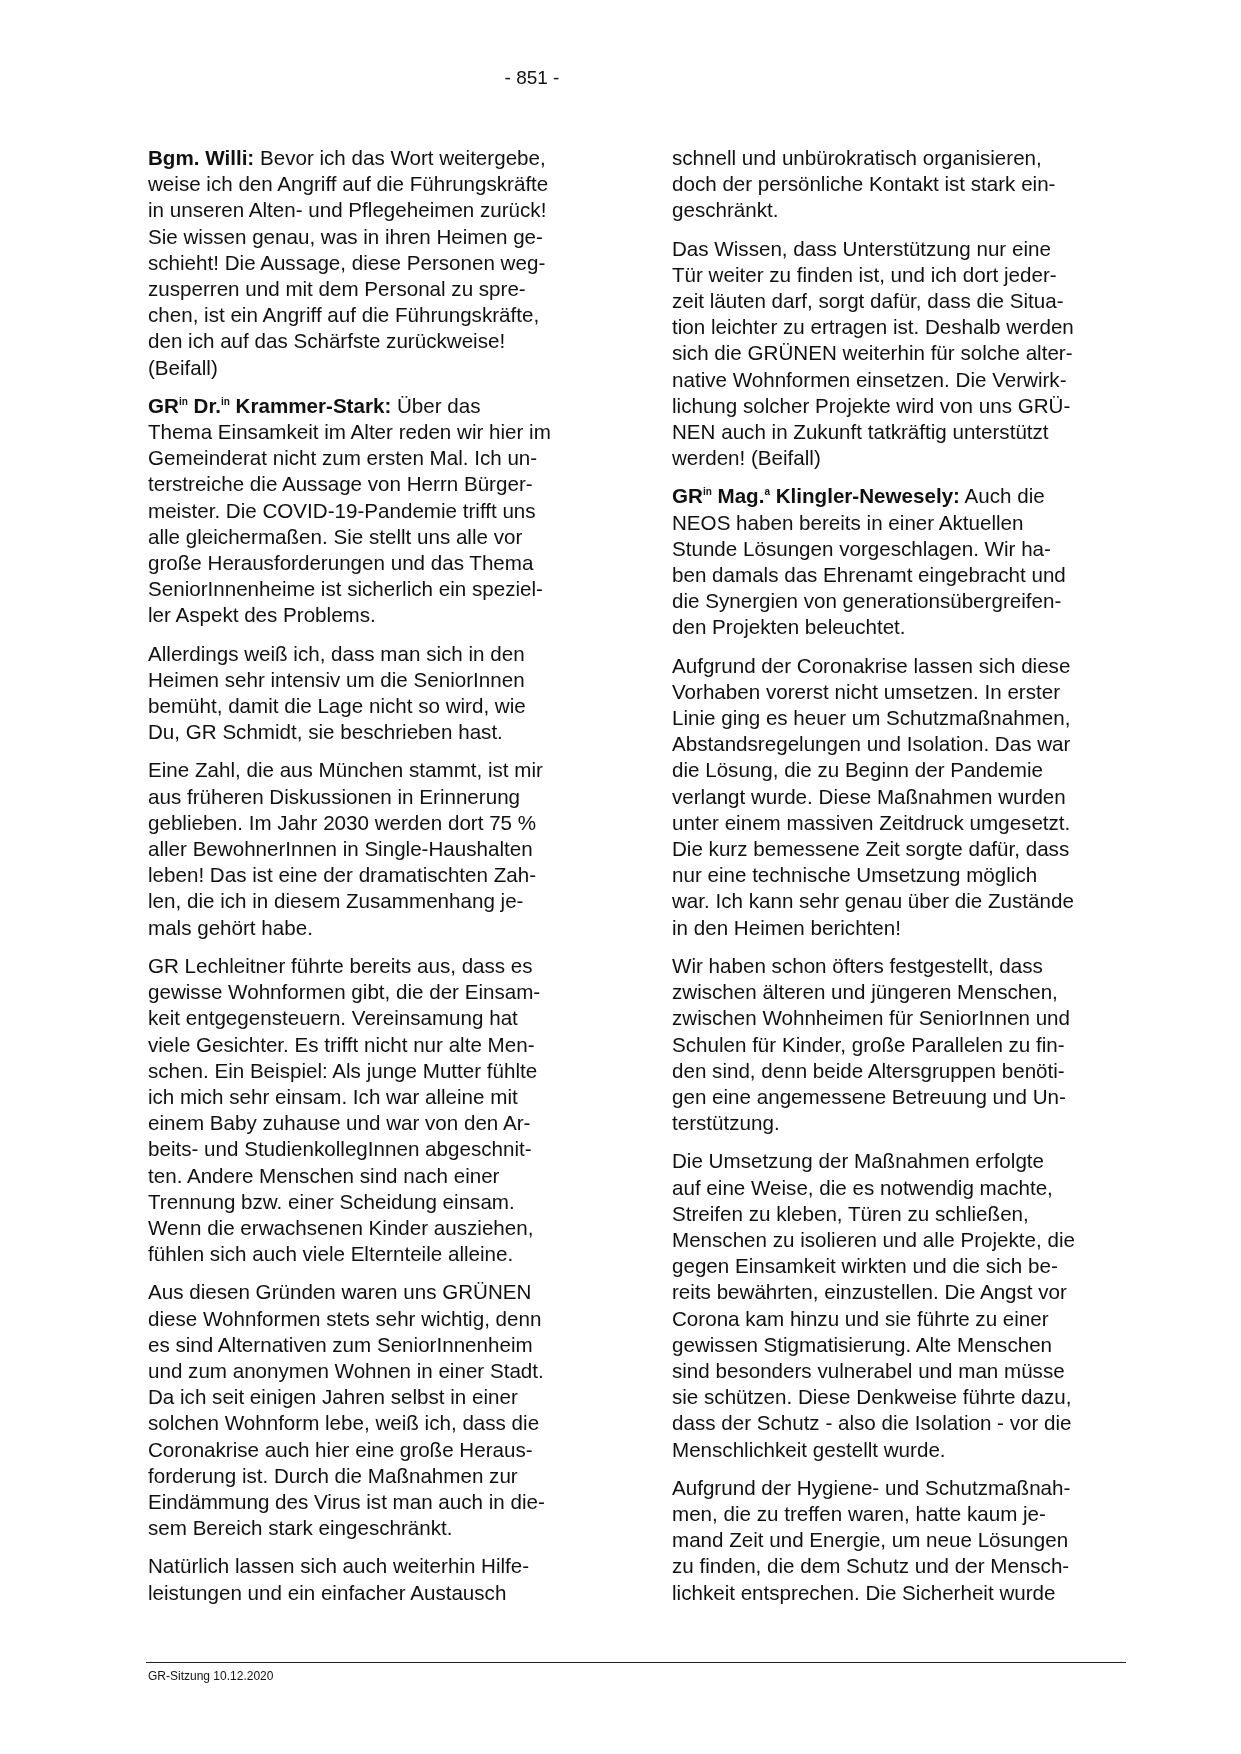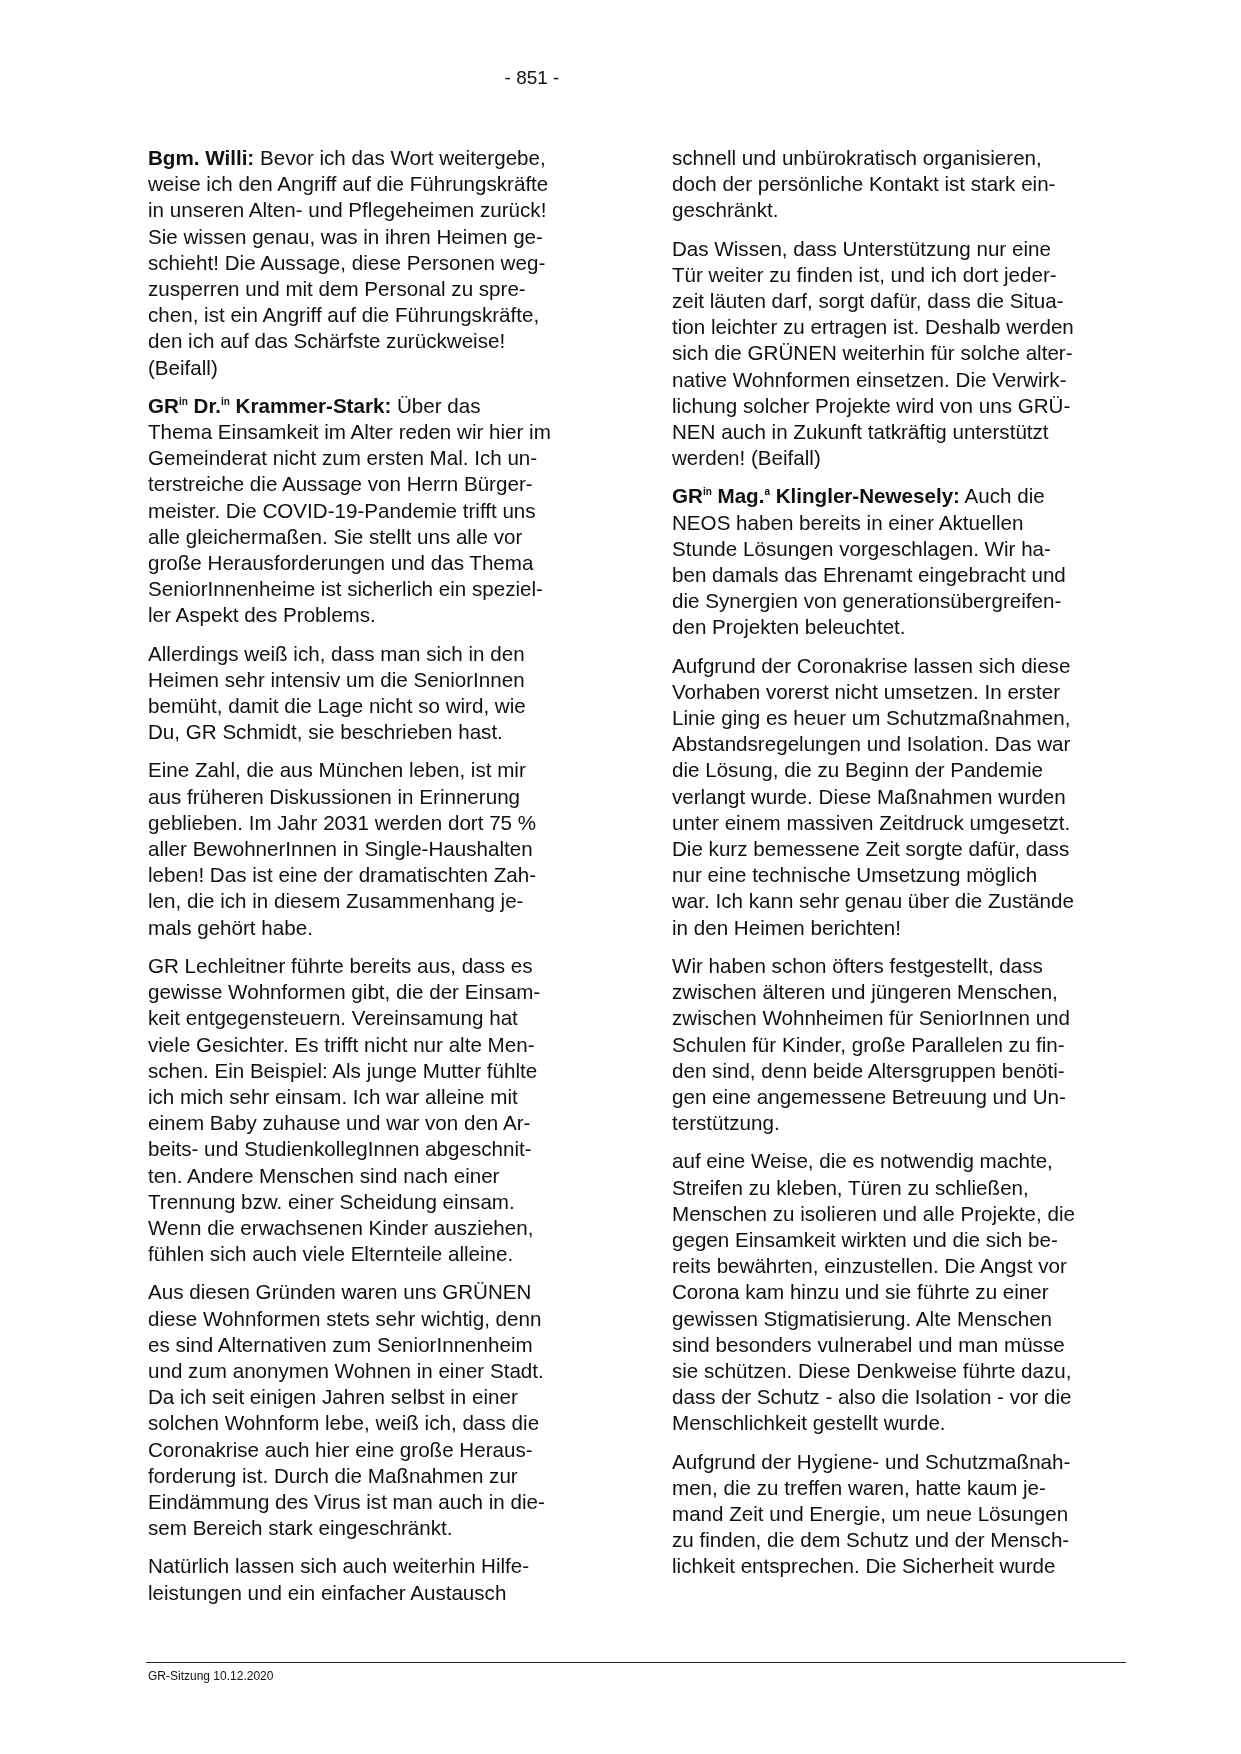--- a/index.html
+++ b/index.html
@@ -57,23 +57,23 @@
       <span class="line">SeniorInnenheime ist sicherlich ein speziel-</span>
       <span class="line">ler Aspekt des Problems.</span>
     </div>
     <div class="para">
       <span class="line">Allerdings weiß ich, dass man sich in den</span>
       <span class="line">Heimen sehr intensiv um die SeniorInnen</span>
       <span class="line">bemüht, damit die Lage nicht so wird, wie</span>
       <span class="line">Du, GR Schmidt, sie beschrieben hast.</span>
     </div>
     <div class="para">
-      <span class="line">Eine Zahl, die aus München leben, ist mir</span>
+      <span class="line">Eine Zahl, die aus München stammt, ist mir</span>
       <span class="line">aus früheren Diskussionen in Erinnerung</span>
-      <span class="line">geblieben. Im Jahr 2031 werden dort 75 %</span>
+      <span class="line">geblieben. Im Jahr 2030 werden dort 75 %</span>
       <span class="line">aller BewohnerInnen in Single-Haushalten</span>
       <span class="line">leben! Das ist eine der dramatischten Zah-</span>
       <span class="line">len, die ich in diesem Zusammenhang je-</span>
       <span class="line">mals gehört habe.</span>
     </div>
     <div class="para">
       <span class="line">GR Lechleitner führte bereits aus, dass es</span>
       <span class="line">gewisse Wohnformen gibt, die der Einsam-</span>
       <span class="line">keit entgegensteuern. Vereinsamung hat</span>
       <span class="line">viele Gesichter. Es trifft nicht nur alte Men-</span>
@@ -144,20 +144,21 @@
     <div class="para">
       <span class="line">Wir haben schon öfters festgestellt, dass</span>
       <span class="line">zwischen älteren und jüngeren Menschen,</span>
       <span class="line">zwischen Wohnheimen für SeniorInnen und</span>
       <span class="line">Schulen für Kinder, große Parallelen zu fin-</span>
       <span class="line">den sind, denn beide Altersgruppen benöti-</span>
       <span class="line">gen eine angemessene Betreuung und Un-</span>
       <span class="line">terstützung.</span>
     </div>
     <div class="para">
+      <span class="line">Die Umsetzung der Maßnahmen erfolgte</span>
       <span class="line">auf eine Weise, die es notwendig machte,</span>
       <span class="line">Streifen zu kleben, Türen zu schließen,</span>
       <span class="line">Menschen zu isolieren und alle Projekte, die</span>
       <span class="line">gegen Einsamkeit wirkten und die sich be-</span>
       <span class="line">reits bewährten, einzustellen. Die Angst vor</span>
       <span class="line">Corona kam hinzu und sie führte zu einer</span>
       <span class="line">gewissen Stigmatisierung. Alte Menschen</span>
       <span class="line">sind besonders vulnerabel und man müsse</span>
       <span class="line">sie schützen. Diese Denkweise führte dazu,</span>
       <span class="line">dass der Schutz - also die Isolation - vor die</span>

